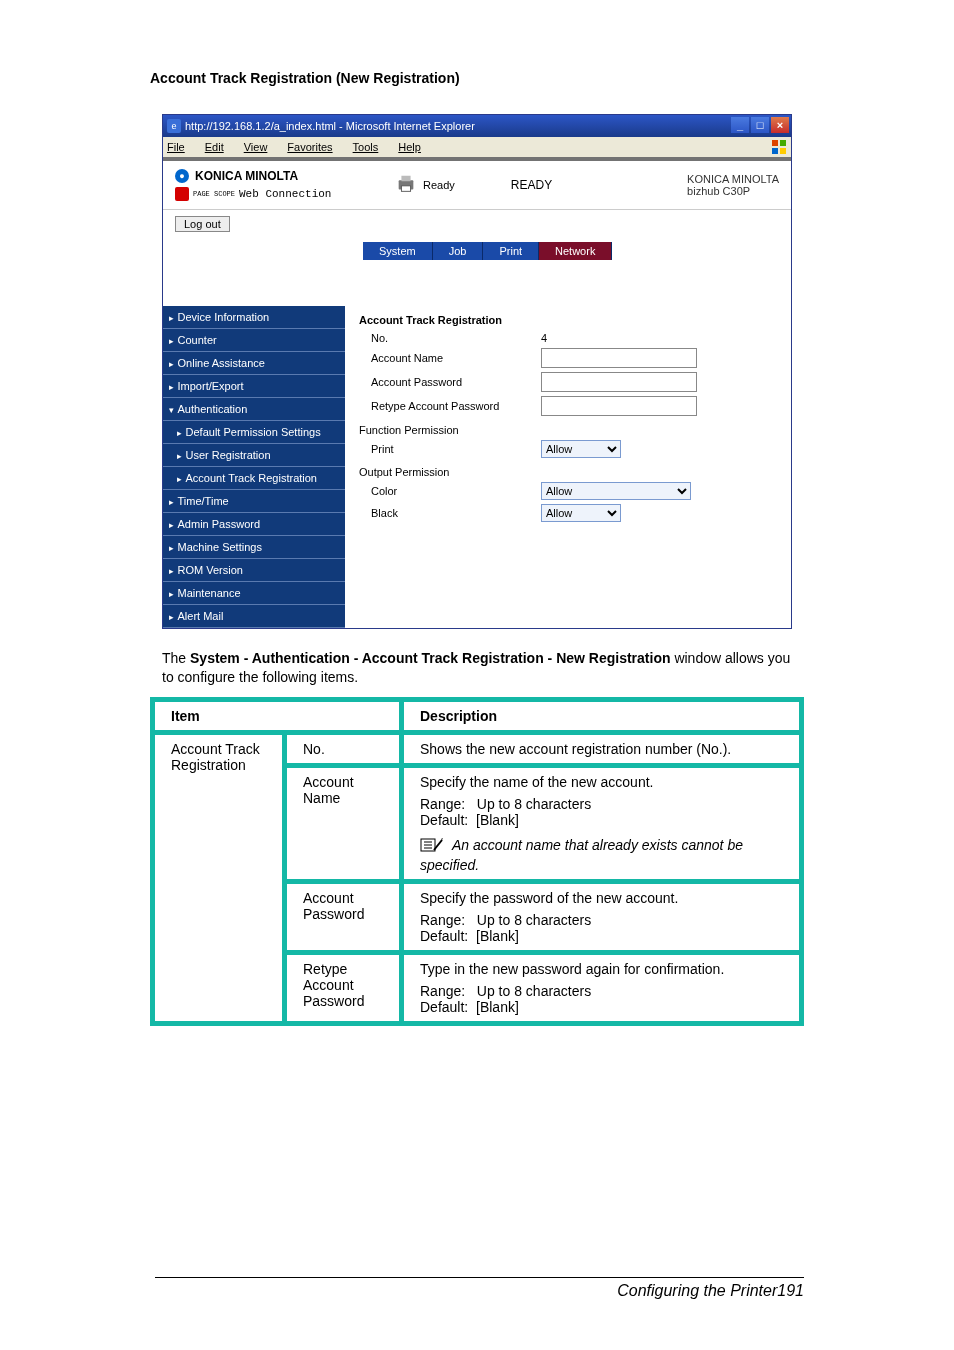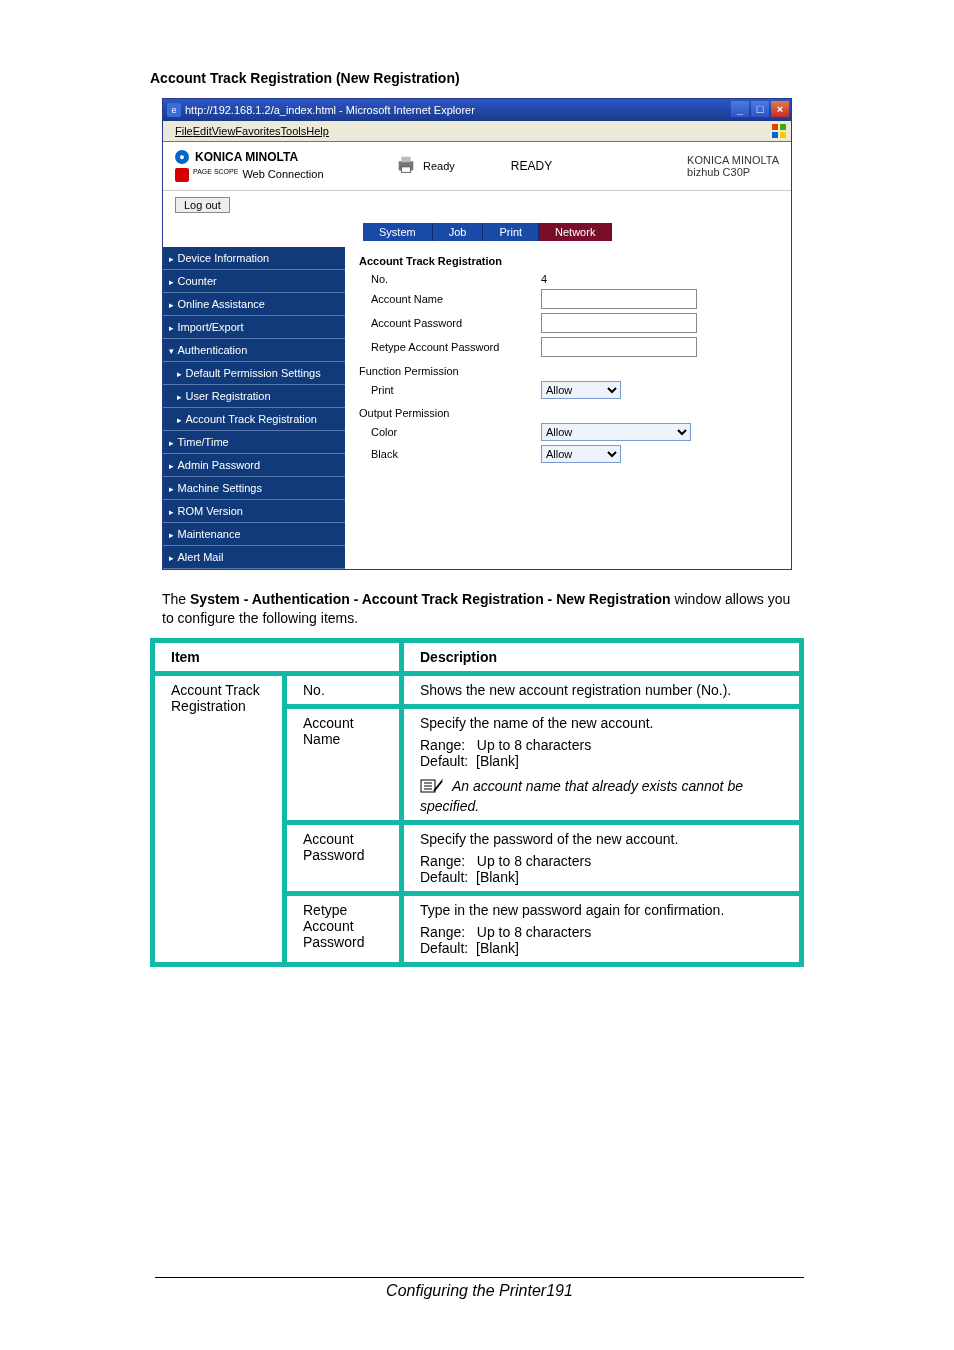--- a/index.html
+++ b/index.html
@@ -13,21 +13,21 @@
   .page {
     width: 954px;
     height: 1350px;
     position: relative;
     box-sizing: border-box;
     padding: 70px 150px 50px 150px;
   }
   .section-title {
     font-weight: bold;
     font-size: 14px;
-    margin-bottom: 12px;
+    margin-bottom: 28px;
   }
   
   .browser {
     width: 628px;
     margin: 0 auto 20px auto;
     border: 1px solid #2a3a8a;
     background: #fff;
     font-size: 11px;
   }
   .titlebar {
@@ -47,49 +47,49 @@
   .winbtns { position:absolute; right:2px; top:2px; display:flex; gap:2px;}
   .winbtn { width:18px;height:16px;display:flex;align-items:center;justify-content:center;color:#fff;font-weight:bold;font-size:11px;}
   .winbtn.min{background:linear-gradient(#4a7ae0,#2c56c6);}
   .winbtn.max{background:linear-gradient(#4a7ae0,#2c56c6);}
   .winbtn.close{background:linear-gradient(#e07a4a,#c62c2c);}
   .menubar {
     background: #ece9d8;
     height: 20px;
     display: flex;
     align-items: center;
-    padding-left: 12px;
+    padding-left: 4px;
     font-size: 11px;
     color: #000;
-    gap: 0;
-    border-bottom: 1px solid #737373;
+    gap: 20px;
+    border-bottom: 4px solid #737373;
     position:relative;
   }
   .menubar .menu-item span.ul { text-decoration: underline; }
   .menubar .xp-logo{position:absolute;right:4px;top:2px;width:16px;height:16px;}
   .content-top {
     display: flex;
     align-items: center;
     padding: 8px 12px;
     border-bottom: 1px solid #ccc;
   }
   .brand-left { display:flex; flex-direction:column; gap:4px; width:180px;}
   .km-logo { display:flex; align-items:center; gap:6px; font-weight:bold; font-size:12px; color:#000;}
   .km-circle{width:14px;height:14px;background:#0066cc;border-radius:50%;display:flex;align-items:center;justify-content:center;color:#fff;font-size:9px;}
-  .pagescope{display:flex;align-items:flex-start;gap:4px;font-size:11px;}
+  .pagescope{display:flex;align-items:center;gap:4px;font-size:11px;font-family:Liberation Mono, monospace;}
   .ps-icon{width:14px;height:14px;background:#d40000;border-radius:2px;}
   .status-area{display:flex;align-items:center;gap:6px;margin-left:40px;}
   .printer-icon svg{width:22px;height:22px;}
   .brand-right{margin-left:auto;text-align:left;font-size:11px;color:#333;}
   .logout-row{padding:6px 12px 10px;}
   .logout-btn{font-size:11px;background:#eee;border:1px solid #888;padding:1px 8px;}
   .tabbar{padding:0 12px 6px 200px;display:flex;gap:0;}
   .tabbar .tab{padding:3px 16px;font-size:11px;color:#fff;background:#1a4aa8;border-right:1px solid #0a2a6a;}
   .tabbar .tab.active{background:#7a0e2a;}
-  .main-area{display:flex;}
+  .main-area{display:flex;margin-top:40px;}
   .sidebar{width:182px;background:#fff;}
   .side-item{background:#113a7a;color:#fff;font-size:11px;padding:5px 6px;border-bottom:1px solid #5a7ab0;}
   .side-item.sub{background:#113a7a;padding-left:14px;}
   .side-item.selected{background:#113a7a;}
   .side-item .tri{display:inline-block;margin-right:4px;font-size:9px;}
   .side-item.open .tri{color:#fff;}
   .right-panel{flex:1;padding:8px 14px;font-size:11px;color:#000;}
   .panel-title{font-weight:bold;margin-bottom:6px;}
   .form-row{display:flex;align-items:center;margin:4px 0;}
   .form-label{width:170px;color:#000;}
@@ -100,21 +100,21 @@
   .bottom-btns button{font-size:11px;background:#eee;border:1px solid #888;padding:1px 10px;margin-left:2px;}
   
   .body-text{font-size:14px;line-height:1.35;margin:16px 12px 10px;}
   
   table.desc{border-collapse:collapse;width:100%;font-size:14px;}
   table.desc th,table.desc td{border:5px solid #14b8a6;padding:6px 16px;vertical-align:top;text-align:left;}
   table.desc th{font-weight:bold;}
   .note-icon{display:inline-block;vertical-align:middle;margin-right:4px;}
   .note-text{font-style:italic;}
   
-  .footer{position:absolute;bottom:50px;left:155px;right:150px;border-top:1px solid #000;padding-top:4px;display:flex;justify-content:center;font-style:italic;font-size:16px;}
+  .footer{position:absolute;bottom:50px;left:155px;right:150px;border-top:1px solid #000;padding-top:4px;display:flex;justify-content:flex-end;font-style:italic;font-size:16px;}
   .footer .pg{font-style:italic;}
 </style>
 </head>
 <body>
 
 <div class="page">
 
   <div class="section-title">Account Track Registration (New Registration)</div>
 
   <div class="browser">

